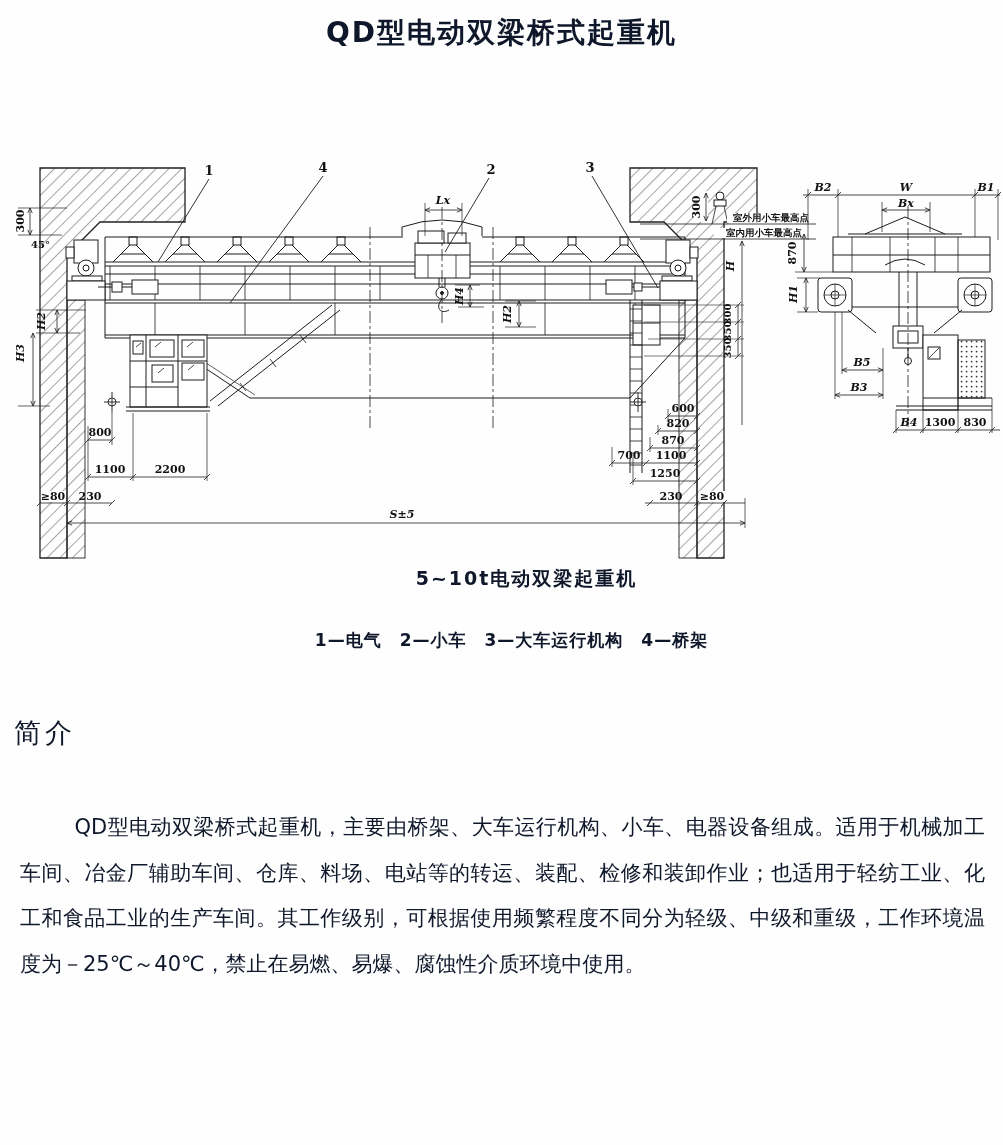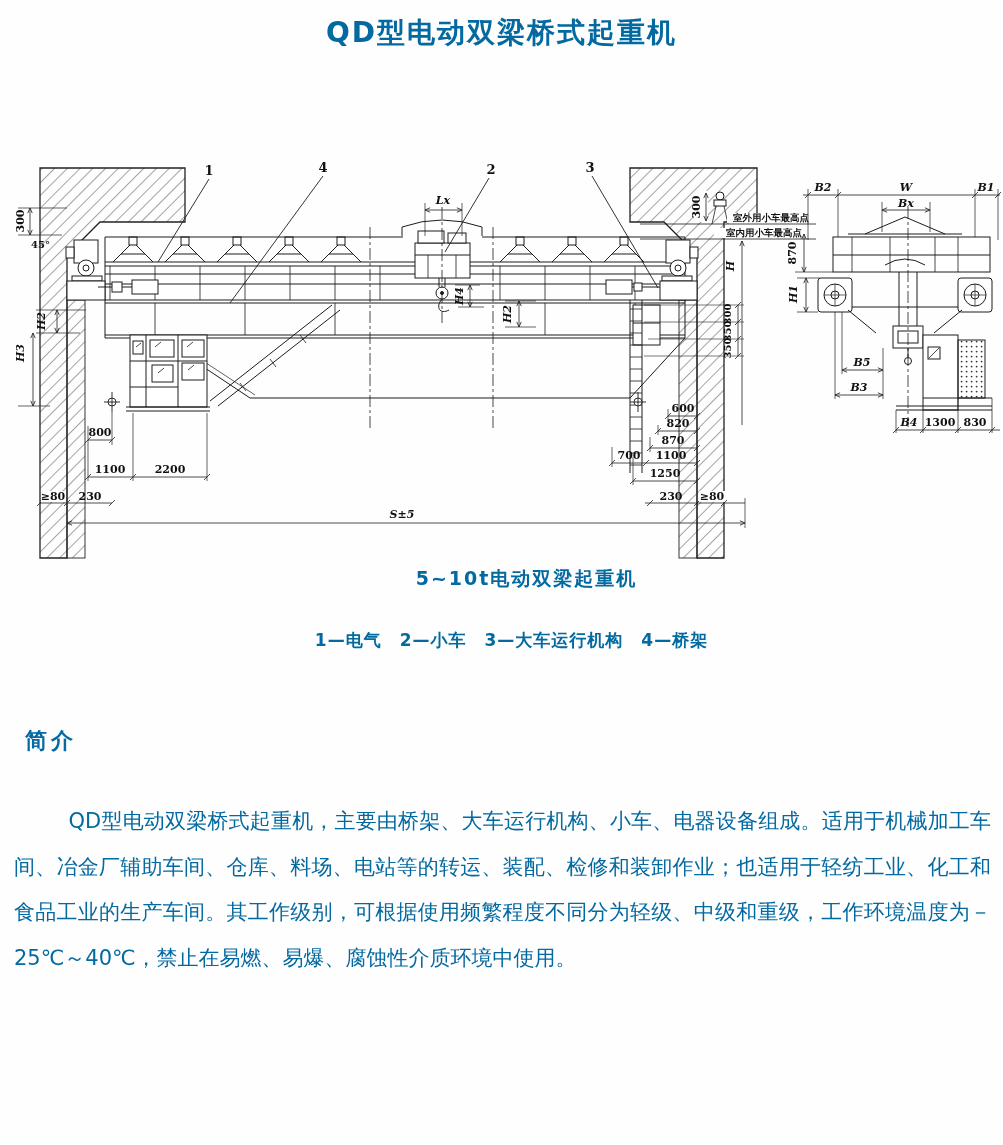--- a/index.html
+++ b/index.html
@@ -1,29 +1,29 @@
 <!DOCTYPE html>
 <html><head>
 <meta charset="utf-8">
 <style>
   html,body{margin:0;padding:0;background:#e8e8e8;}
   .page{position:relative;width:1003px;height:1145px;background:#fefefe;overflow:hidden;
-        font-family:"DejaVu Sans",sans-serif;color:#0369a1;}
+        font-family:"DejaVu Sans",sans-serif;color:#0f172a;}
   .title{position:absolute;top:14px;left:0;width:100%;margin:0;text-align:center;
          font-size:28px;font-weight:700;letter-spacing:2px;}
   .drawing{position:absolute;top:95px;left:0;}
   .caption{position:absolute;top:566px;left:0;width:100%;text-align:center;
            font-size:19px;font-weight:700;letter-spacing:2px;padding-left:25px;}
   .legend{position:absolute;top:629px;left:0;width:100%;text-align:center;
           font-size:17px;font-weight:700;letter-spacing:1px;padding-left:10px;}
-  .intro-heading{position:absolute;top:715px;left:14px;margin:11px;
-                 font-size:22px;font-weight:700;letter-spacing:4px;}
+  .intro-heading{position:absolute;top:715px;left:14px;margin:0;
+                 font-size:27px;font-weight:400;letter-spacing:4px;}
   .bodytext{position:absolute;top:797px;left:12px;width:981px;
             font-size:21px;line-height:45.5px;text-align:justify;}
-  .bodytext p{margin:2px;text-indent:2.6em;}
+  .bodytext p{margin:8px;text-indent:2.6em;}
   
   .dim{font-family:"DejaVu Serif",serif;font-size:11px;font-weight:700;fill:#111;}
   .dimi{font-family:"DejaVu Serif",serif;font-size:11px;font-style:italic;font-weight:700;fill:#111;}
   .callout{font-family:"DejaVu Serif",serif;font-size:13px;font-weight:700;fill:#111;}
   .note{font-family:"DejaVu Sans",sans-serif;font-size:9.5px;font-weight:700;fill:#111;}
   .sm{font-size:10px;}
 </style>
 </head>
 <body>
 

